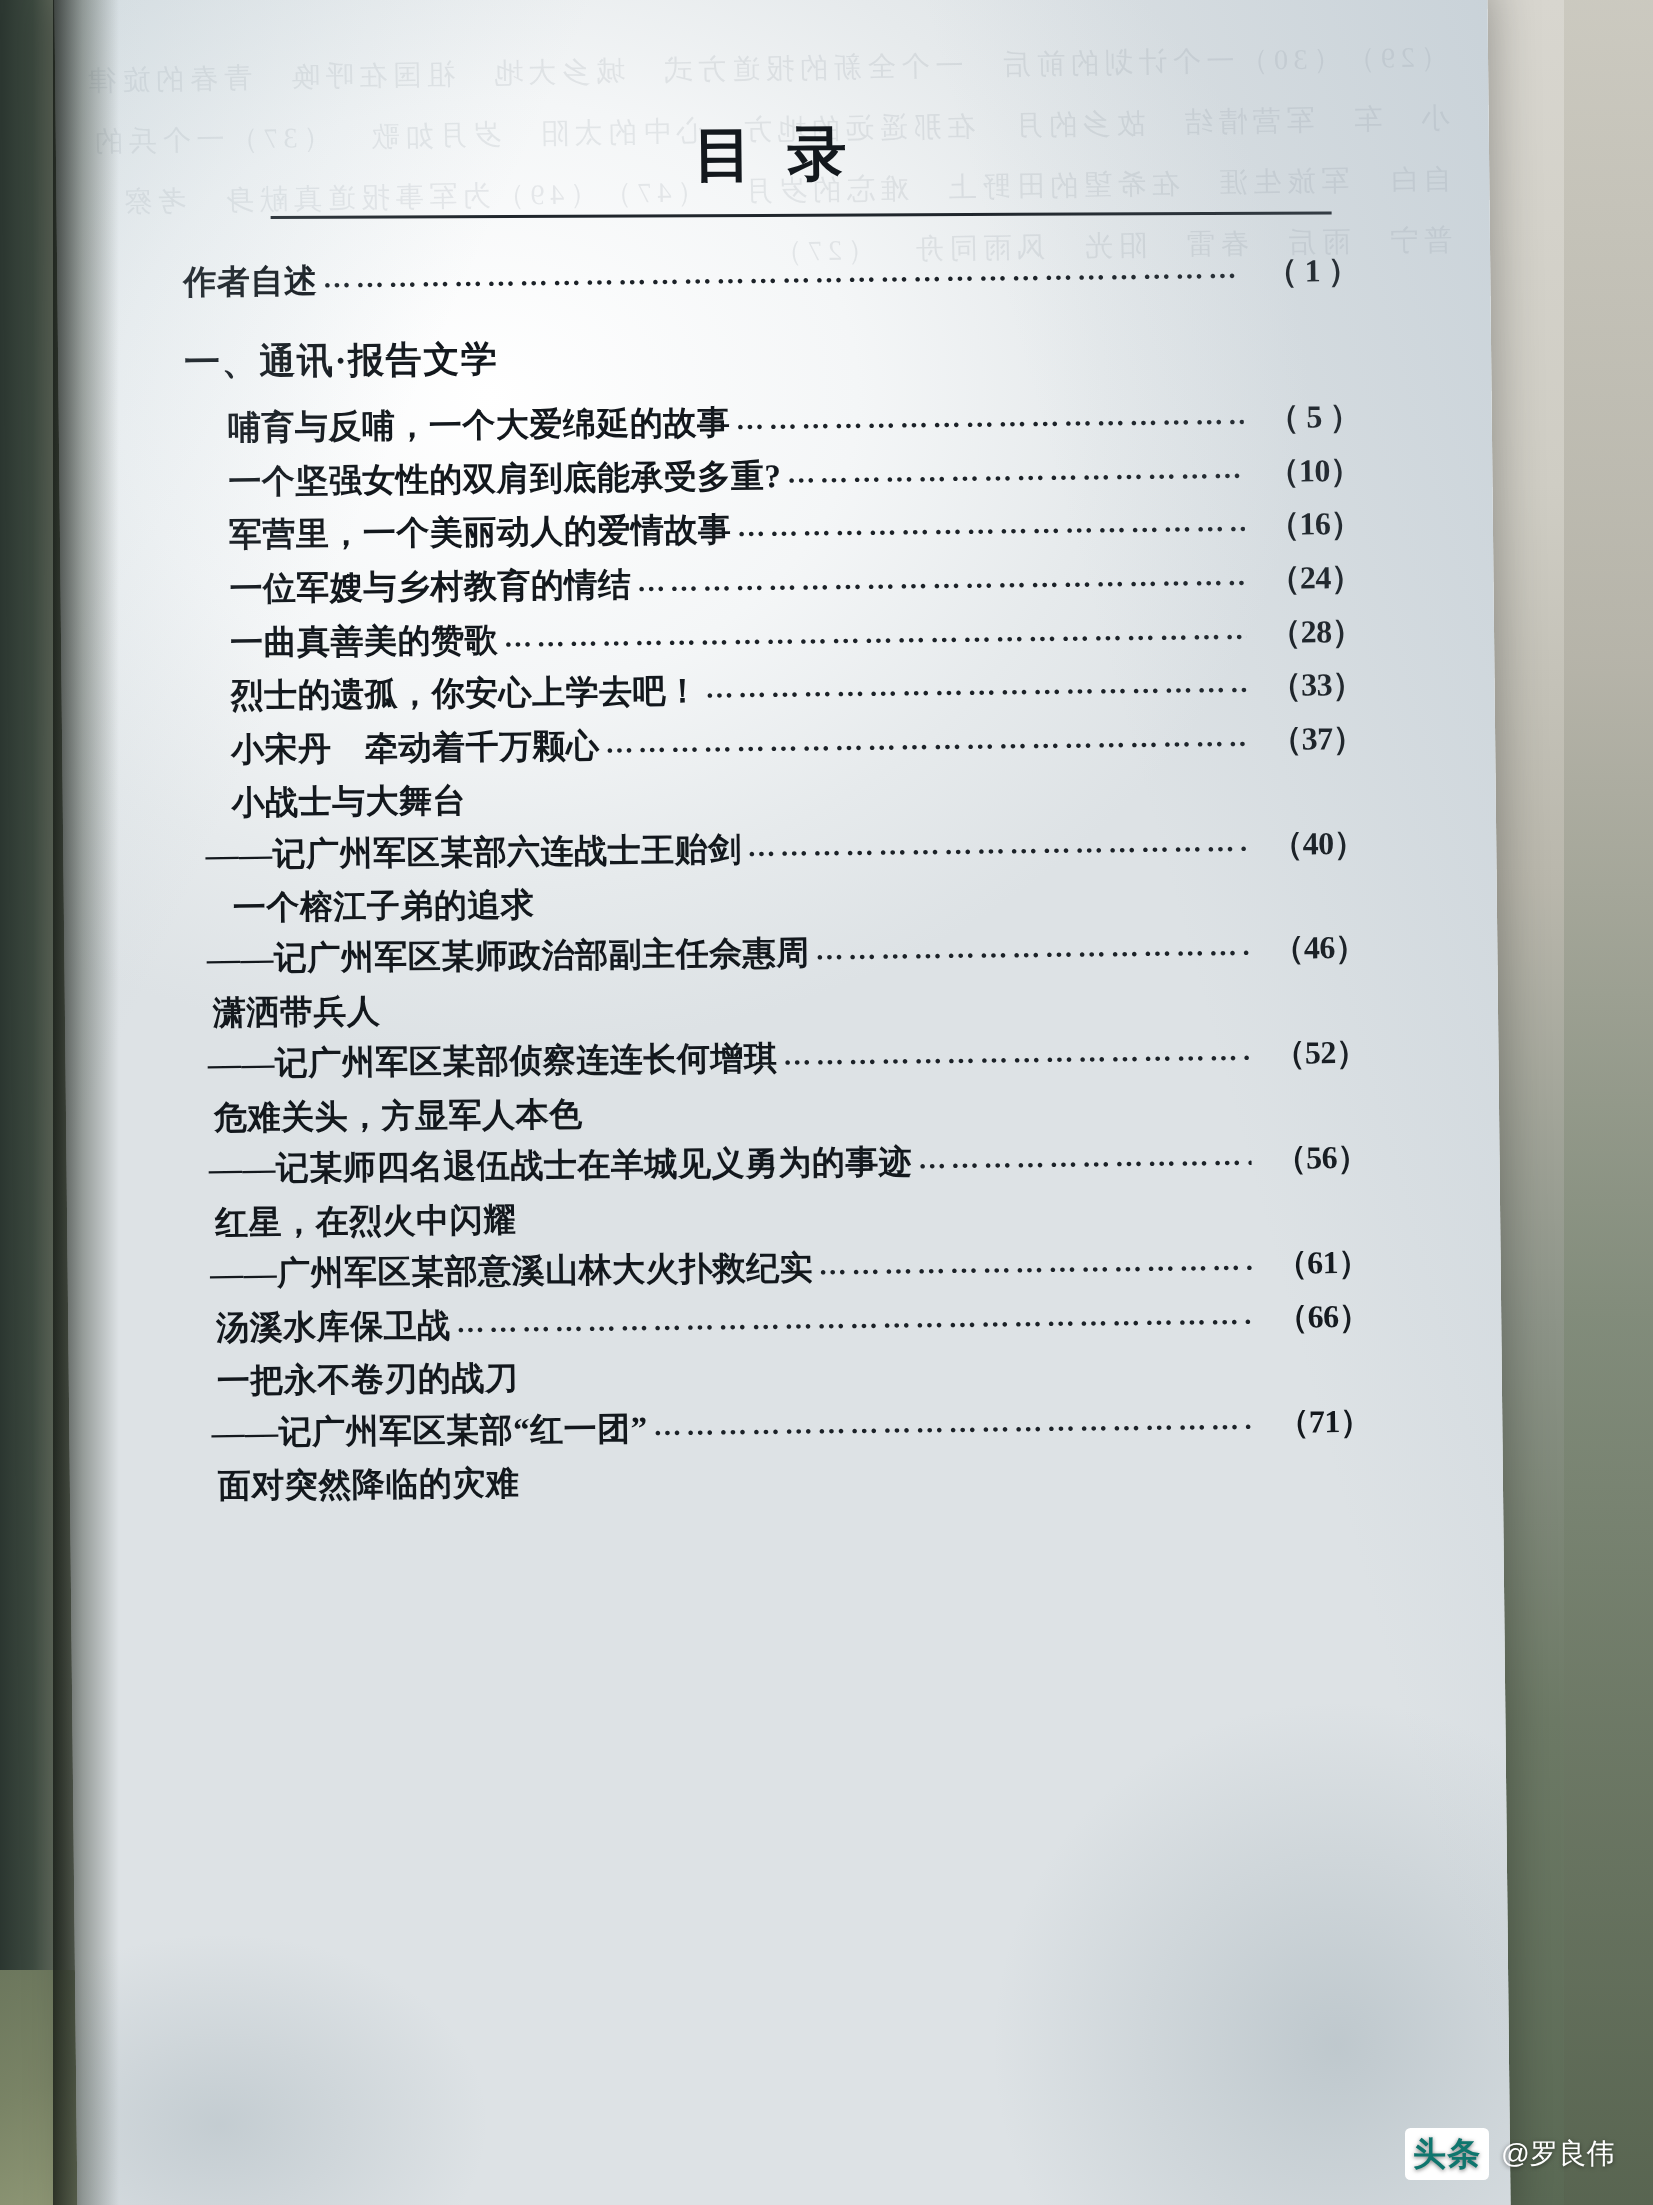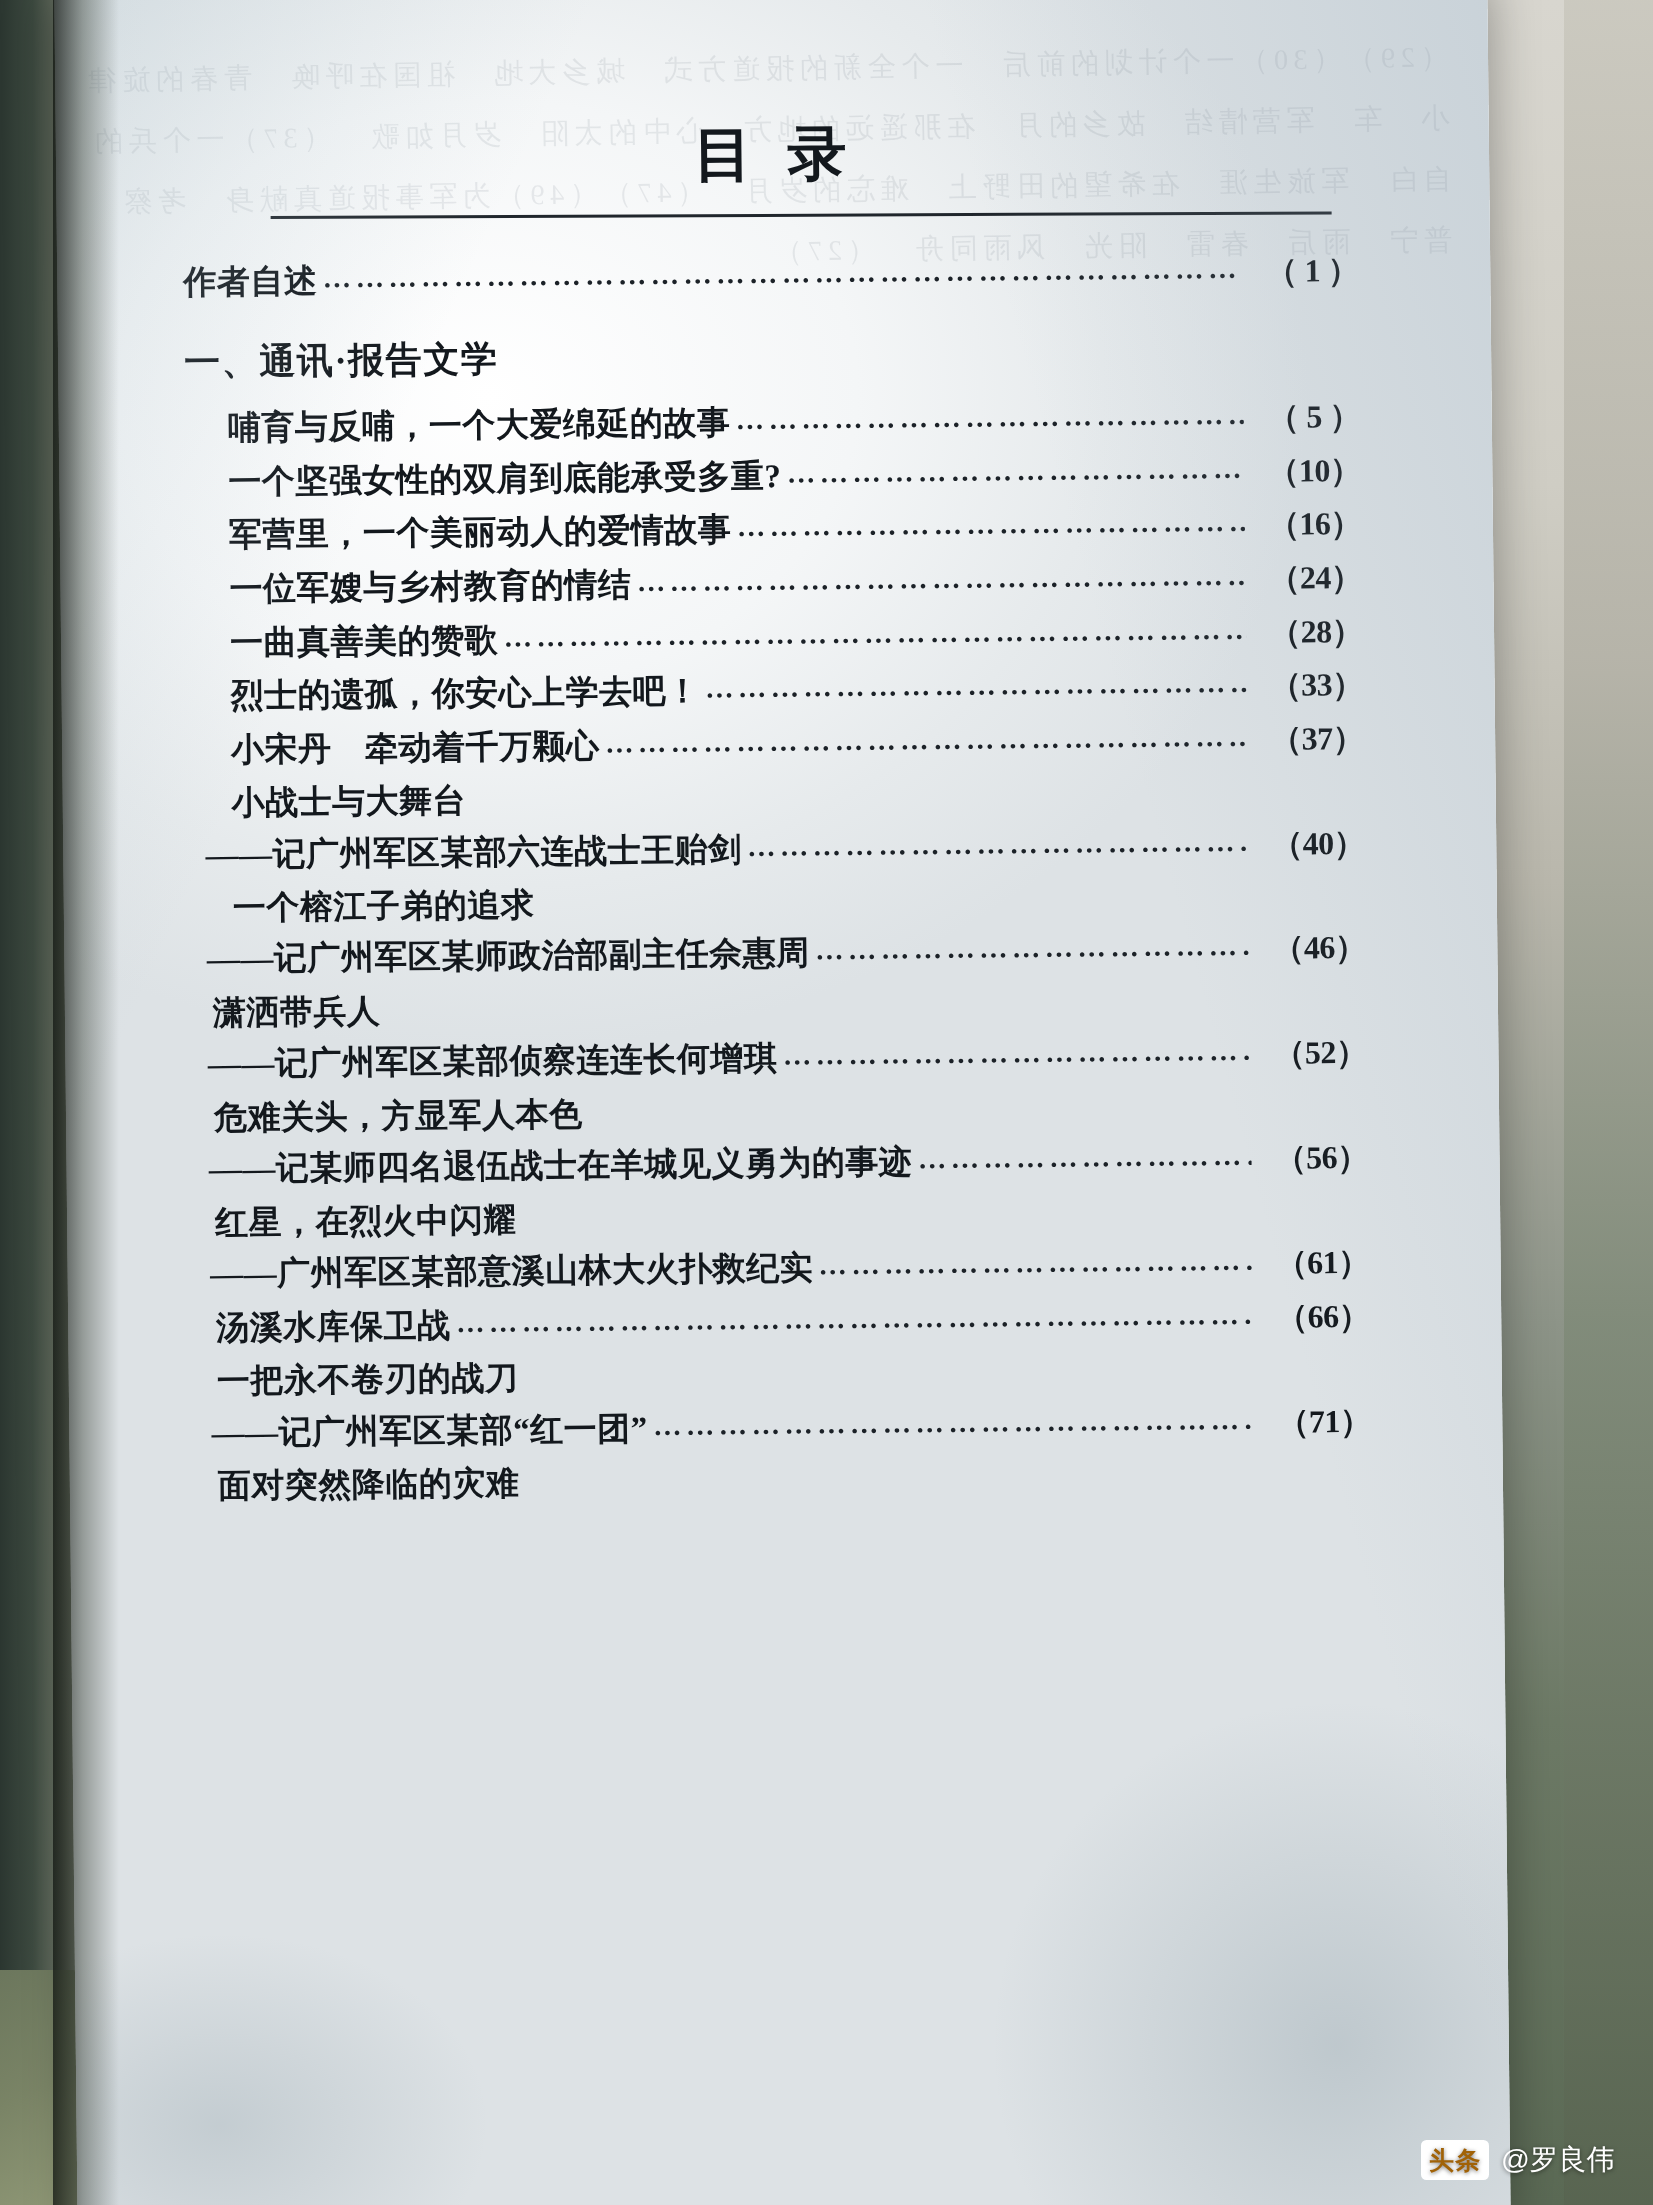--- a/index.html
+++ b/index.html
@@ -158,23 +158,23 @@
     align-items: center;
     gap: 12px;
     color: #ffffff;
     font-size: 28.4px;
     font-family: "Liberation Sans", sans-serif;
     text-shadow: 0 1.1px 4.4px rgba(0,0,0,.55);
   }
   .wm-logo {
     display: inline-block;
     background: #ffffff;
-    color: #a16207;
-    font-weight: 700;
-    font-size: 25px;
+    color: #0f766e;
+    font-weight: 700;
+    font-size: 33px;
     padding: 3.3px 7.7px;
     border-radius: 5.5px;
     letter-spacing: 1.1px;
     font-family: "Liberation Sans", sans-serif;
   }
 </style>
 </head>
 <body>
 
 <div class="scene">

